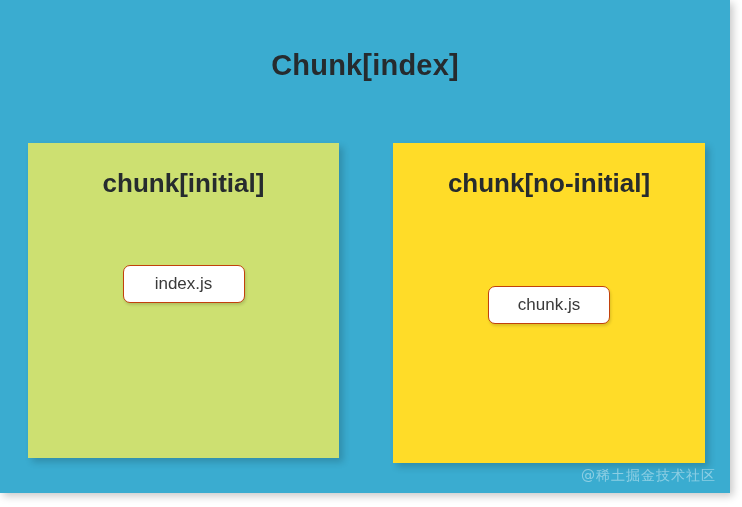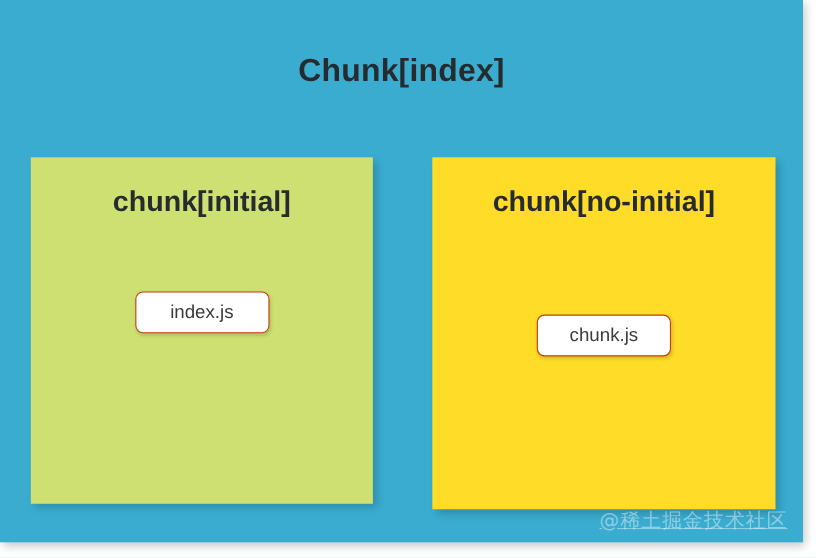--- a/index.html
+++ b/index.html
@@ -101,26 +101,25 @@
     color: #3a3a3a;
     box-sizing: border-box;
     white-space: nowrap;
   }
 
   
   #watermark {
     position: absolute;
     right: 14px;
     bottom: 8px;
-    font-size: 18px;
+    font-size: 14px;
     color: rgba(255,255,255,0.42);
     letter-spacing: 1px;
     white-space: nowrap;
     font-family: "DejaVu Sans", "Liberation Sans", sans-serif;
-    text-decoration: underline;
   }
 </style>
 </head>
 <body>
 
 <div id="diagram-canvas">
 
   <div id="diagram-title">Chunk[index]</div>
 
   <div class="panel" id="panel-initial">

